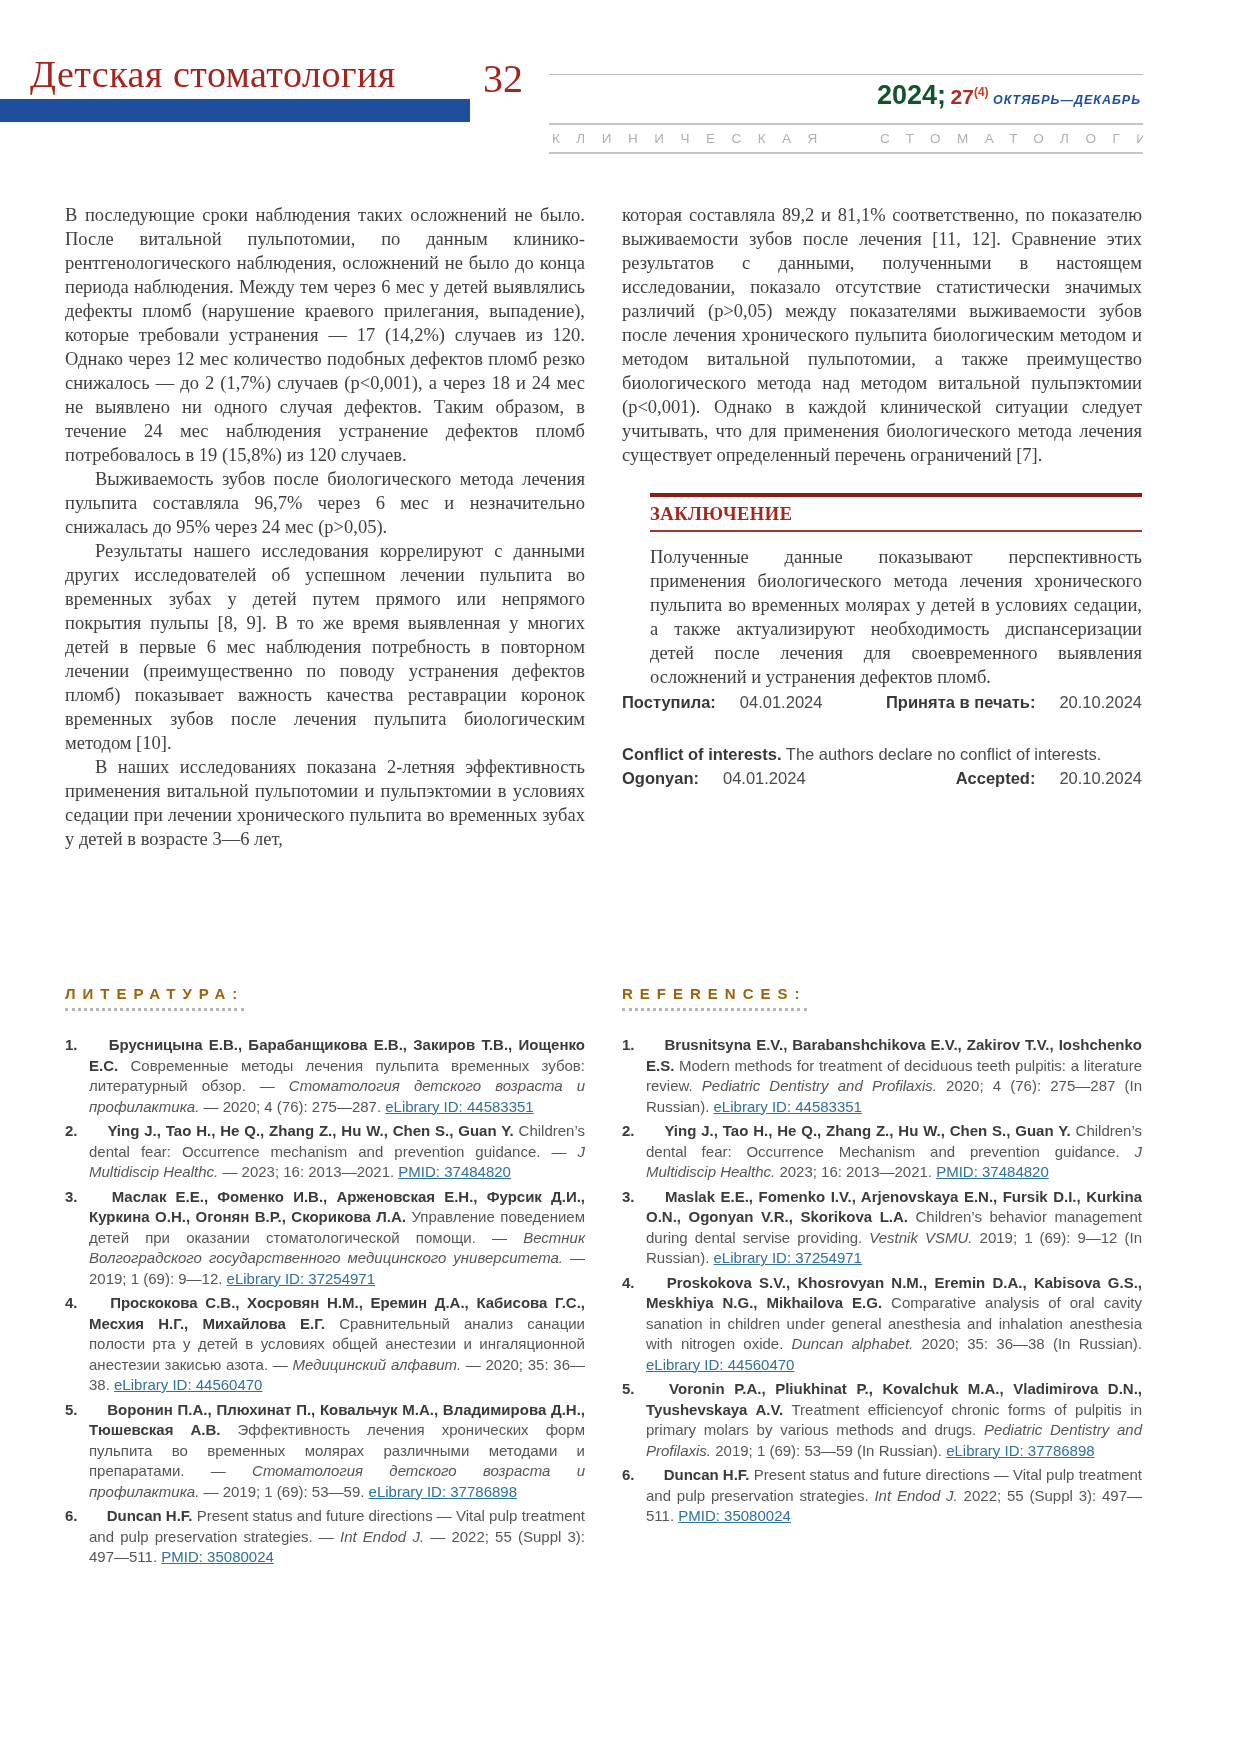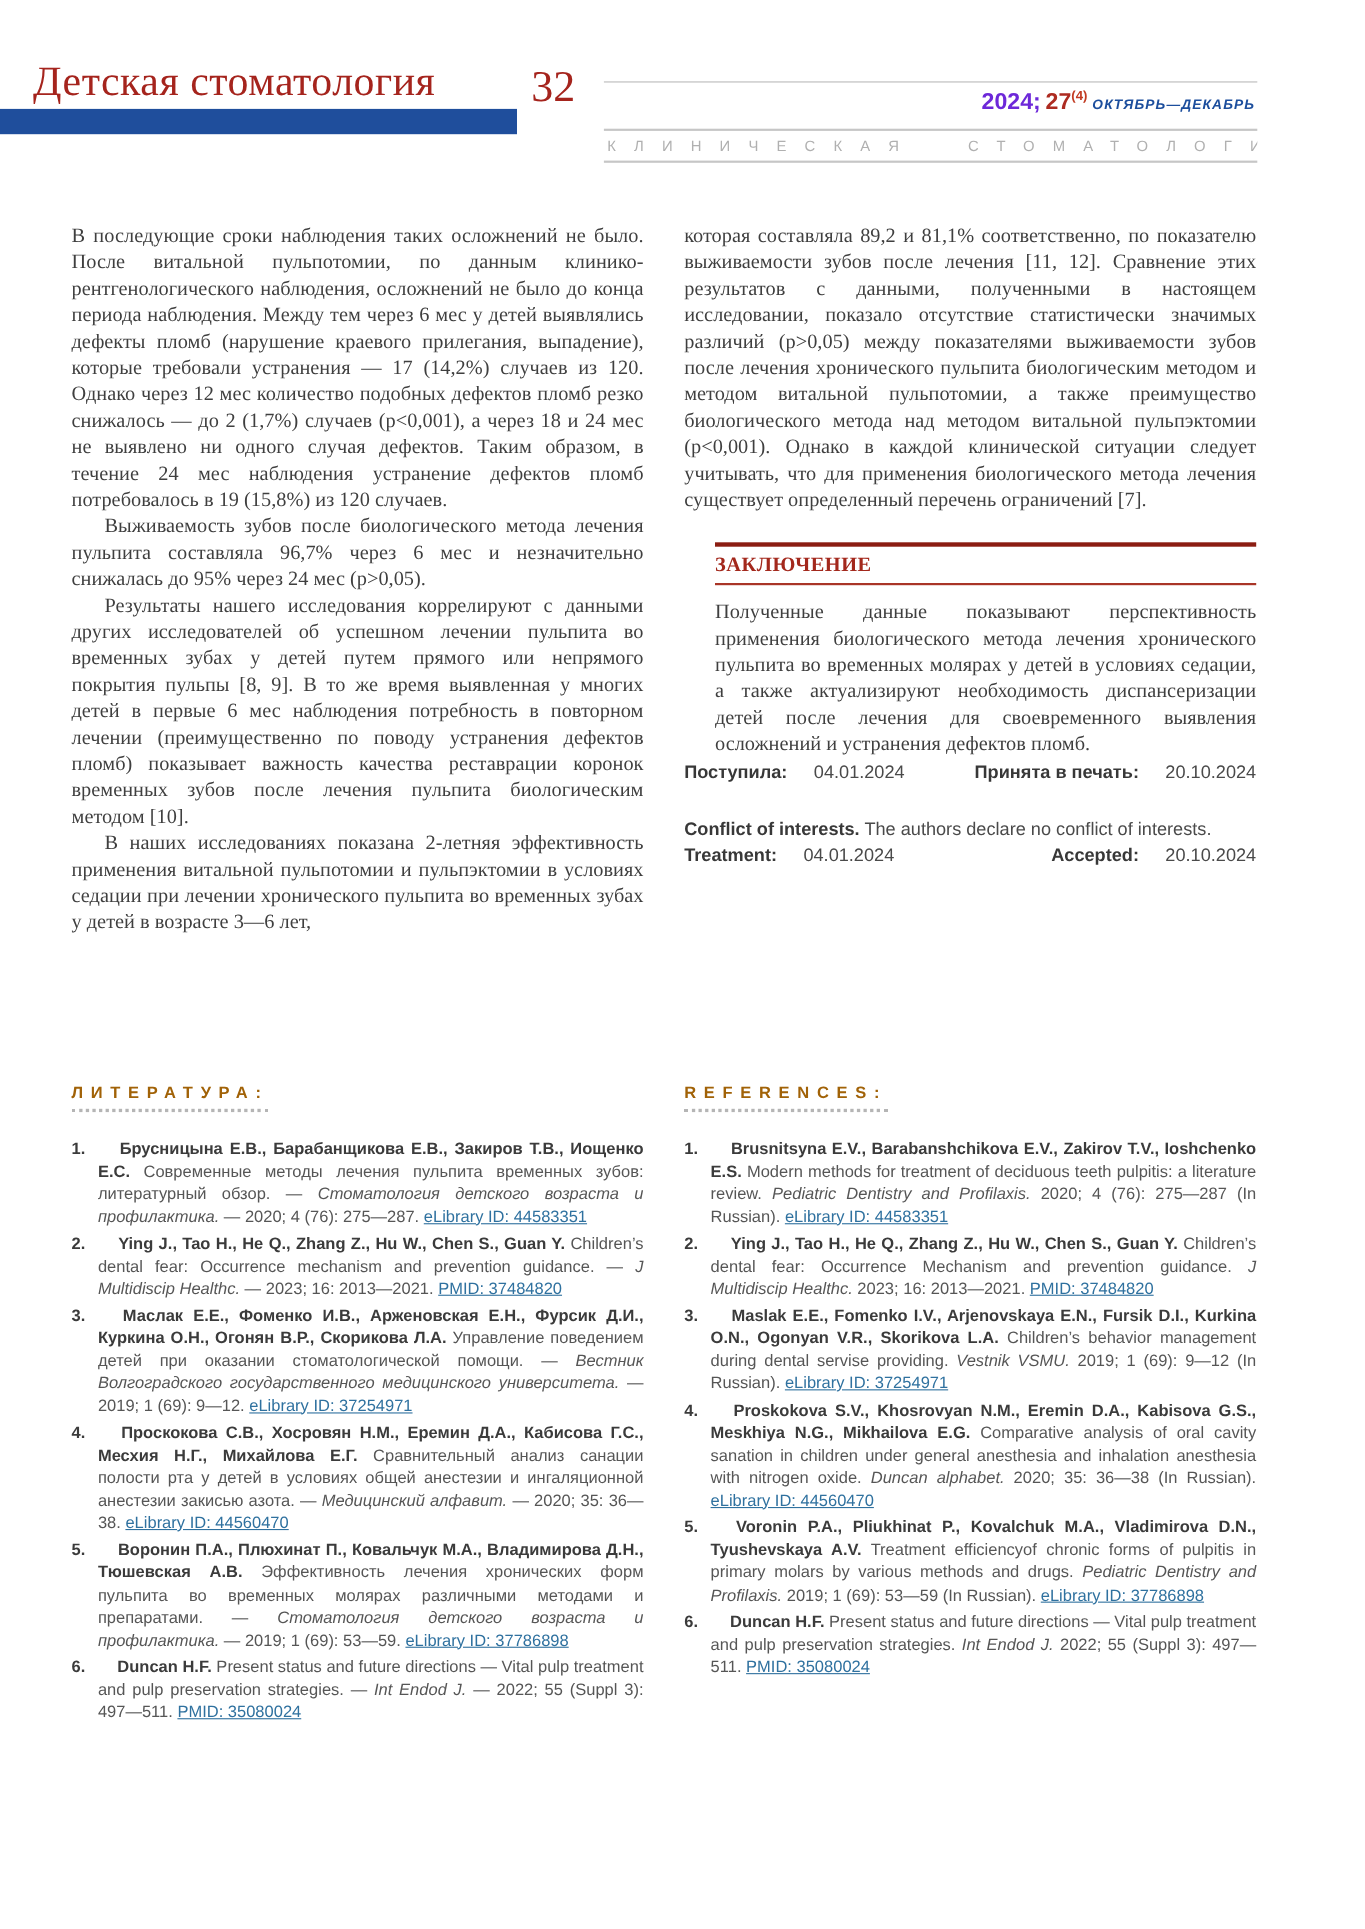--- a/index.html
+++ b/index.html
@@ -8,21 +8,21 @@
 
   
   .journal-title{position:absolute;left:30px;top:52px;margin:0;font-family:"Liberation Serif",serif;
     font-weight:normal;font-size:38px;color:#a5241d;letter-spacing:.5px;white-space:nowrap;}
   .blue-bar{position:absolute;left:0;top:99px;width:470px;height:23px;background:#1f4e9c;}
   .page-num{position:absolute;left:483px;top:55px;font-family:"Liberation Serif",serif;
     font-size:40px;color:#a5241d;}
   .header-right{position:absolute;left:549px;top:74px;width:594px;}
   .issue-rule{border-top:1px solid #b9b9b9;height:0;}
   .issue-line{text-align:right;padding:5px 2px 12px 0;white-space:nowrap;}
-  .issue-year{color:#6d28d9;font-weight:bold;font-size:21px;}
+  .issue-year{color:#14532d;font-weight:bold;font-size:27px;}
   .issue-volume{color:#ad2b21;font-weight:bold;font-size:21px;}
   .issue-number{color:#c23b22;font-weight:bold;font-size:12px;vertical-align:8px;}
   .issue-months{color:#1c4e9d;font-weight:bold;font-style:italic;font-size:12.5px;letter-spacing:1px;}
   .strip-line{border-top:2px solid #c6c6c6;height:0;}
   .strip-text{color:#b0b0b0;font-size:13.5px;letter-spacing:16.5px;word-spacing:26px;
     white-space:nowrap;overflow:hidden;padding:6px 0 6px 3px;}
 
   
   .columns{position:absolute;left:65px;width:1077px;display:flex;gap:37px;}
   .body-cols{top:203px;}
@@ -97,21 +97,21 @@
 
       <div class="dates-row">
         <span><b>Поступила:</b><span class="date-val">04.01.2024</span></span>
         <span><b>Принята в печать:</b><span class="date-val">20.10.2024</span></span>
       </div>
 
       <div class="conflict conflict-en">
         <b>Conflict of interests.</b><span> The authors declare no conflict of interests.</span>
       </div>
       <div class="dates-row">
-        <span><b>Treatment:</b><span class="date-val">04.01.2024</span></span>
+        <span><b>Ogonyan:</b><span class="date-val">04.01.2024</span></span>
         <span><b>Accepted:</b><span class="date-val">20.10.2024</span></span>
       </div>
     </section>
   </main>
 
   <section class="columns refs-cols">
     <div class="col">
       <div class="ref-head-wrap">
         <div class="ref-heading">ЛИТЕРАТУРА:</div>
         <div class="ref-dots"></div>

